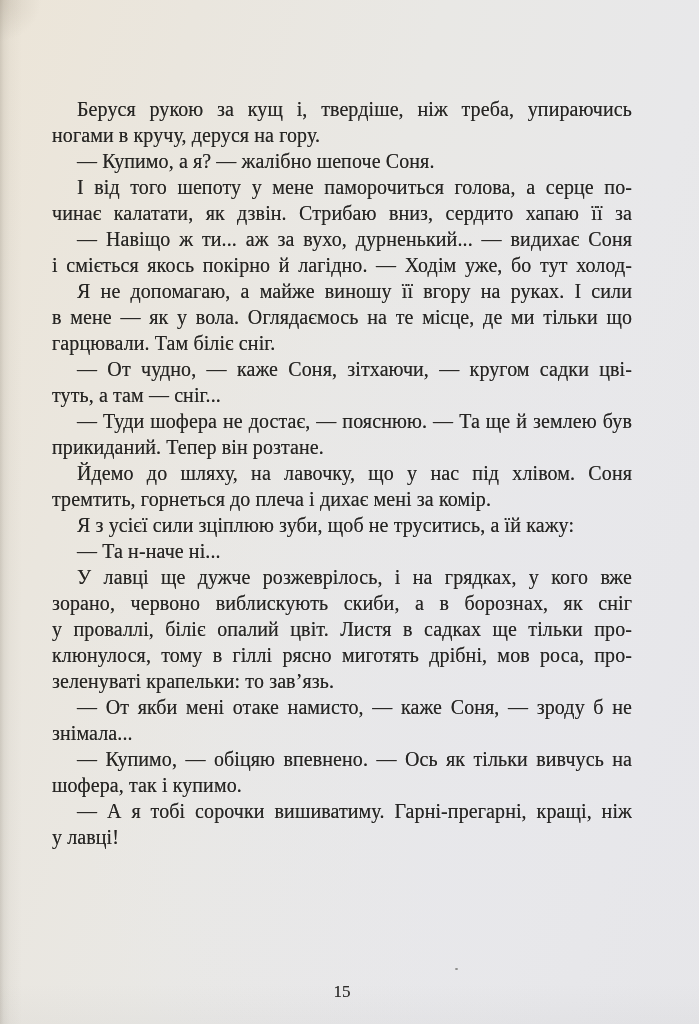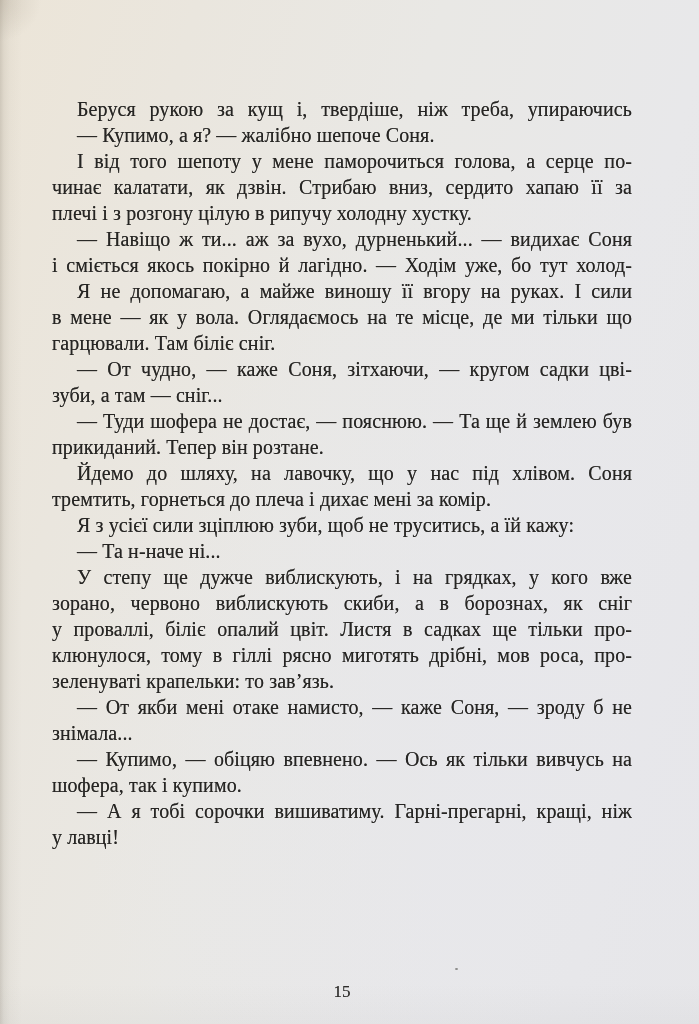--- a/index.html
+++ b/index.html
@@ -100,38 +100,38 @@
     border-radius: 50%;
     background: #8a8a88;
   }
 </style>
 </head>
 <body>
 
 <div class="page">
   <div class="text-block" id="text-block">
       <div class="line j i">Беруся рукою за кущ і, твердіше, ніж треба, упираючись</div>
+      <div class="line">ногами в кручу, деруся на гору.</div>
       <div class="line i">— Купимо, а я? — жалібно шепоче Соня.</div>
       <div class="line j i">І від того шепоту у мене паморочиться голова, а серце по-</div>
       <div class="line j">чинає калатати, як дзвін. Стрибаю вниз, сердито хапаю її за</div>
-      <div class="line">плечі і з розгону цілую в рипучу холодну хустку.</div>
       <div class="line j i">— Навіщо ж ти... аж за вухо, дурненький... — видихає Соня</div>
       <div class="line j">і сміється якось покірно й лагідно. — Ходім уже, бо тут холод-</div>
       <div class="line j i">Я не допомагаю, а майже виношу її вгору на руках. І сили</div>
       <div class="line j">в мене — як у вола. Оглядаємось на те місце, де ми тільки що</div>
       <div class="line">гарцювали. Там біліє сніг.</div>
       <div class="line j i">— От чудно, — каже Соня, зітхаючи, — кругом садки цві-</div>
-      <div class="line">зуби, а там — сніг...</div>
+      <div class="line">туть, а там — сніг...</div>
       <div class="line j i">— Туди шофера не достає, — пояснюю. — Та ще й землею був</div>
       <div class="line">прикиданий. Тепер він розтане.</div>
       <div class="line j i">Йдемо до шляху, на лавочку, що у нас під хлівом. Соня</div>
       <div class="line">тремтить, горнеться до плеча і дихає мені за комір.</div>
       <div class="line i">Я з усієї сили зціплюю зуби, щоб не труситись, а їй кажу:</div>
       <div class="line i">— Та н-наче ні...</div>
-      <div class="line j i">У степу ще дужче виблискують, і на грядках, у кого вже</div>
+      <div class="line j i">У лавці ще дужче розжеврілось, і на грядках, у кого вже</div>
       <div class="line j">зорано, червоно виблискують скиби, а в борознах, як сніг</div>
       <div class="line j">у проваллі, біліє опалий цвіт. Листя в садках ще тільки про-</div>
       <div class="line j">клюнулося, тому в гіллі рясно миготять дрібні, мов роса, про-</div>
       <div class="line">зеленуваті крапельки: то зав’язь.</div>
       <div class="line j i">— От якби мені отаке намисто, — каже Соня, — зроду б не</div>
       <div class="line">знімала...</div>
       <div class="line j i">— Купимо, — обіцяю впевнено. — Ось як тільки вивчусь на</div>
       <div class="line">шофера, так і купимо.</div>
       <div class="line j i">— А я тобі сорочки вишиватиму. Гарні-прегарні, кращі, ніж</div>
       <div class="line">у лавці!</div>

